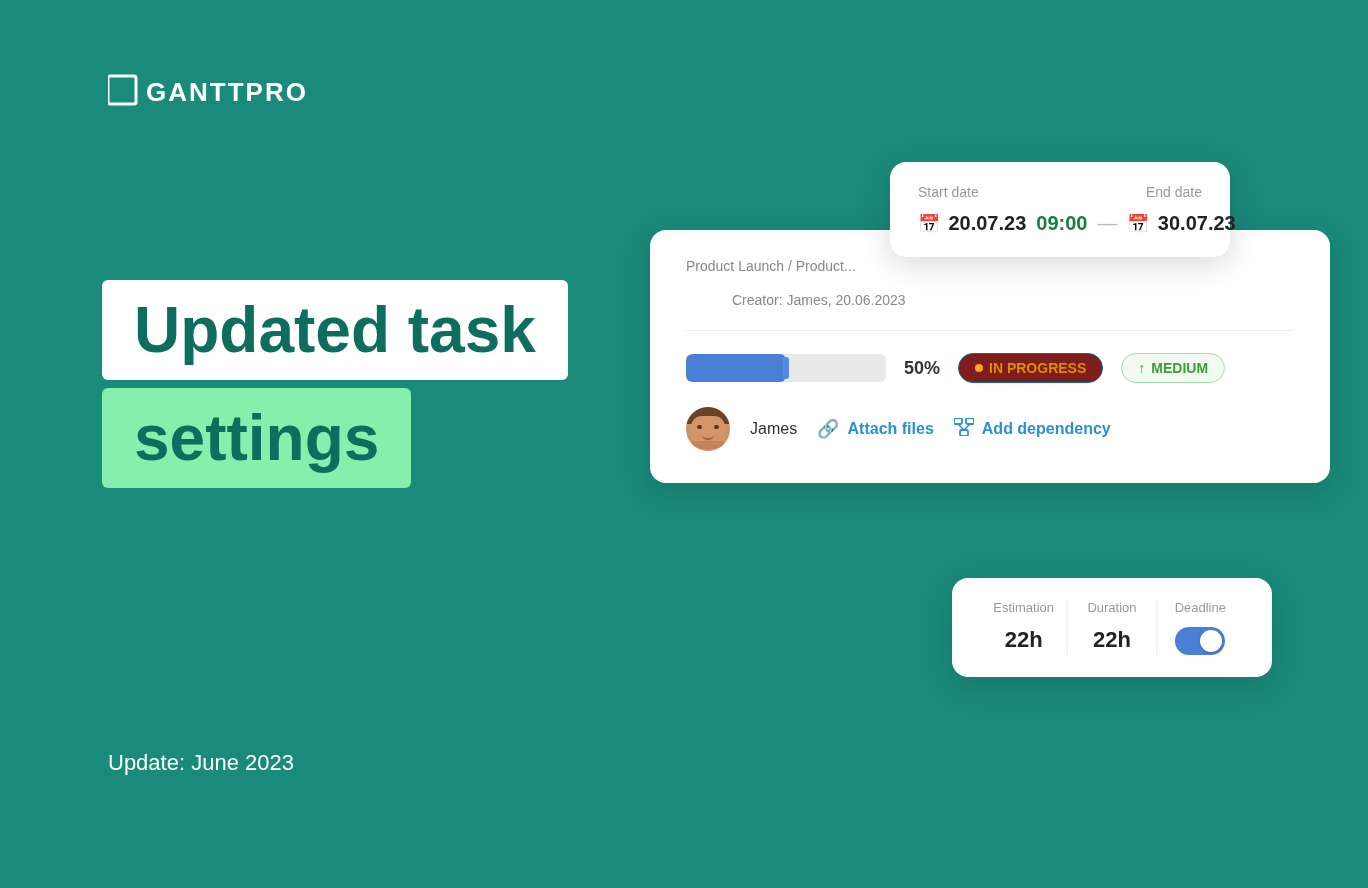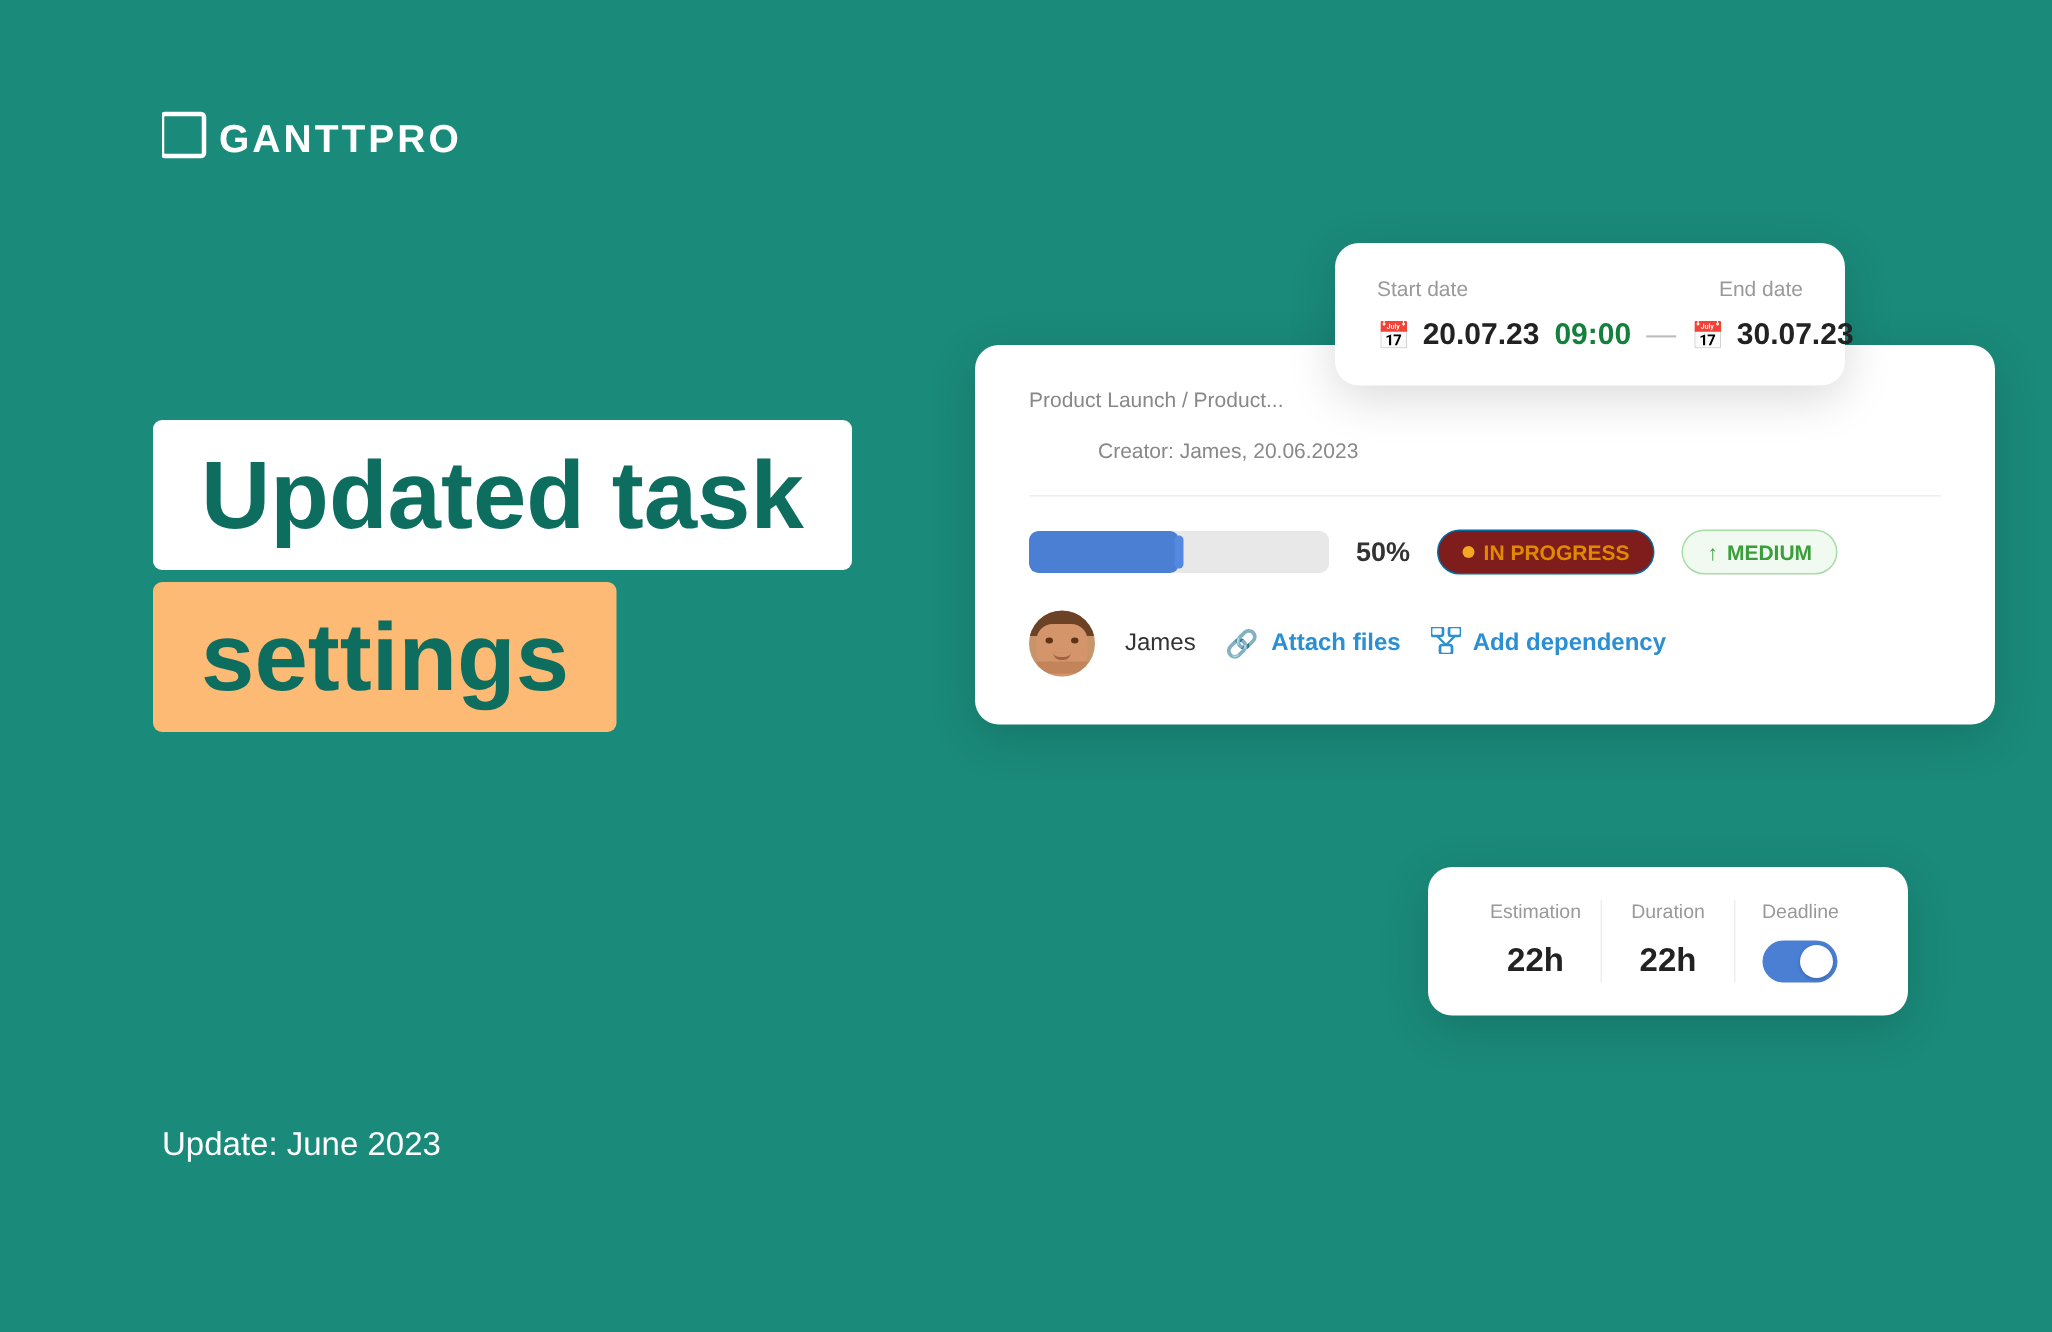--- a/index.html
+++ b/index.html
@@ -36,21 +36,21 @@
     .hero-text-1 span {
       font-size: 64px;
       font-weight: 800;
       color: #0d6e60;
       line-height: 1;
     }
     .hero-text-2 {
       position: absolute;
       top: 388px;
       left: 102px;
-      background: #fdba74;
+      background: #86efac;
       padding: 18px 32px;
       border-radius: 6px;
     }
     .hero-text-2 span {
       font-size: 64px;
       font-weight: 800;
       color: #0d6e60;
       line-height: 1;
     }
 

